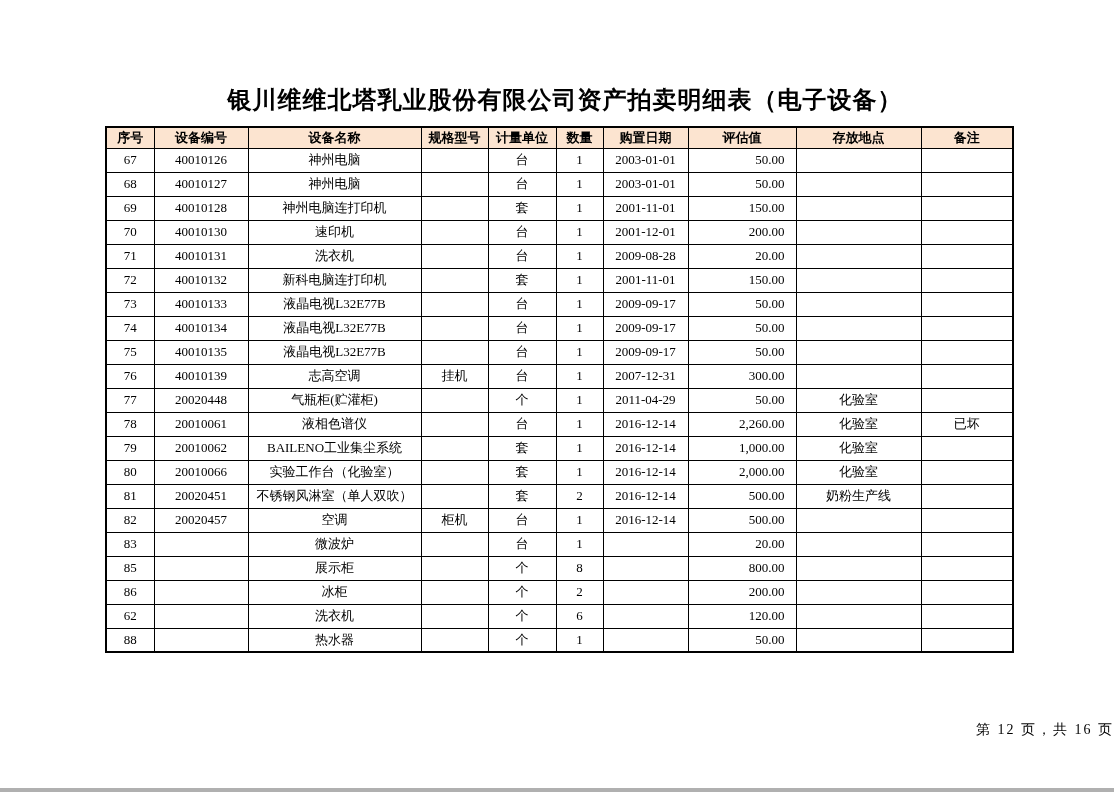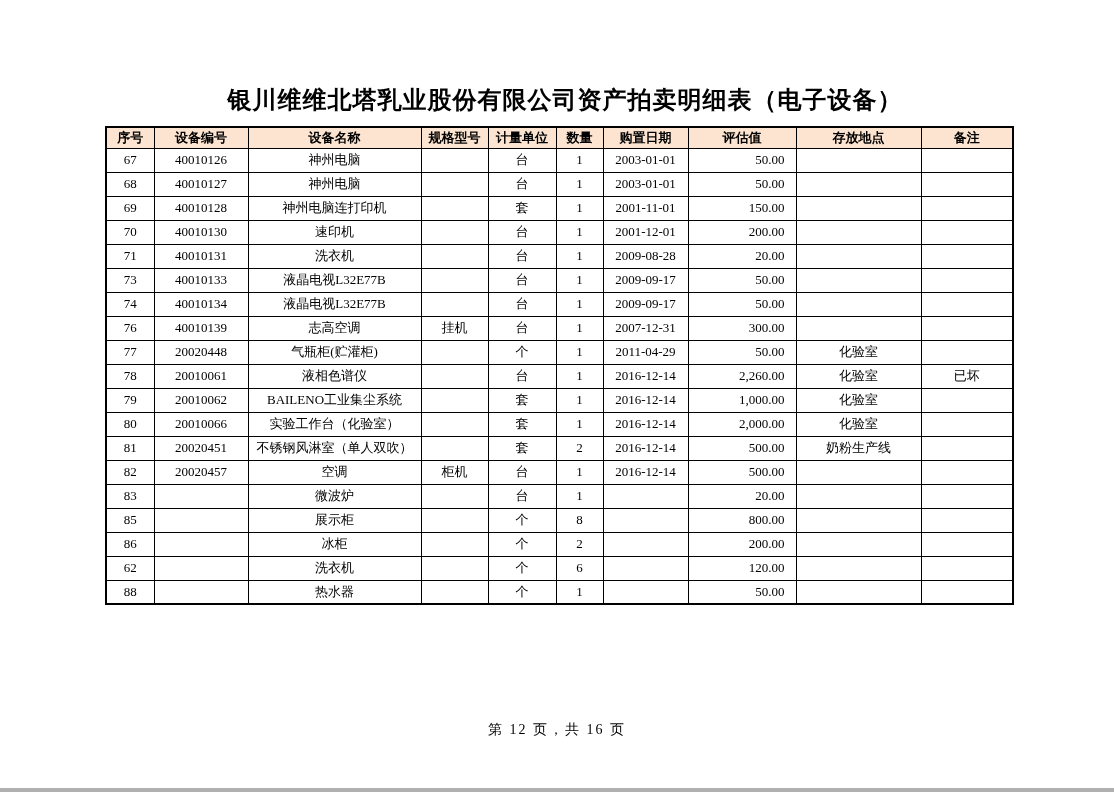--- a/index.html
+++ b/index.html
@@ -63,21 +63,21 @@
   table.asset-table td.cell-value {
     text-align:right;
     padding-right:11px;
     padding-left:44px;
   }
   .page-footer {
     position:absolute;
     top:721px;
     left:0;
     width:100%;
-    text-align:center;
+    text-align:right;
     font-family:"Liberation Serif","DejaVu Serif",serif;
     font-size:14px;
     color:#000000;
     letter-spacing:2px;
   }
   .bottom-edge {
     position:absolute;
     left:0;
     bottom:0;
     width:100%;
@@ -179,20 +179,32 @@
       <td>洗衣机</td>
       <td></td>
       <td>台</td>
       <td>1</td>
       <td>2009-08-28</td>
       <td class="cell-value">20.00</td>
       <td></td>
       <td></td>
     </tr>
 
+    <tr>
+      <td>72</td>
+      <td>40010132</td>
+      <td>新科电脑连打印机</td>
+      <td></td>
+      <td>套</td>
+      <td>1</td>
+      <td>2001-11-01</td>
+      <td class="cell-value">150.00</td>
+      <td></td>
+      <td></td>
+    </tr>
 
     <tr>
       <td>73</td>
       <td>40010133</td>
       <td>液晶电视L32E77B</td>
       <td></td>
       <td>台</td>
       <td>1</td>
       <td>2009-09-17</td>
       <td class="cell-value">50.00</td>
@@ -206,20 +218,32 @@
       <td>液晶电视L32E77B</td>
       <td></td>
       <td>台</td>
       <td>1</td>
       <td>2009-09-17</td>
       <td class="cell-value">50.00</td>
       <td></td>
       <td></td>
     </tr>
 
+    <tr>
+      <td>75</td>
+      <td>40010135</td>
+      <td>液晶电视L32E77B</td>
+      <td></td>
+      <td>台</td>
+      <td>1</td>
+      <td>2009-09-17</td>
+      <td class="cell-value">50.00</td>
+      <td></td>
+      <td></td>
+    </tr>
 
     <tr>
       <td>76</td>
       <td>40010139</td>
       <td>志高空调</td>
       <td>挂机</td>
       <td>台</td>
       <td>1</td>
       <td>2007-12-31</td>
       <td class="cell-value">300.00</td>

